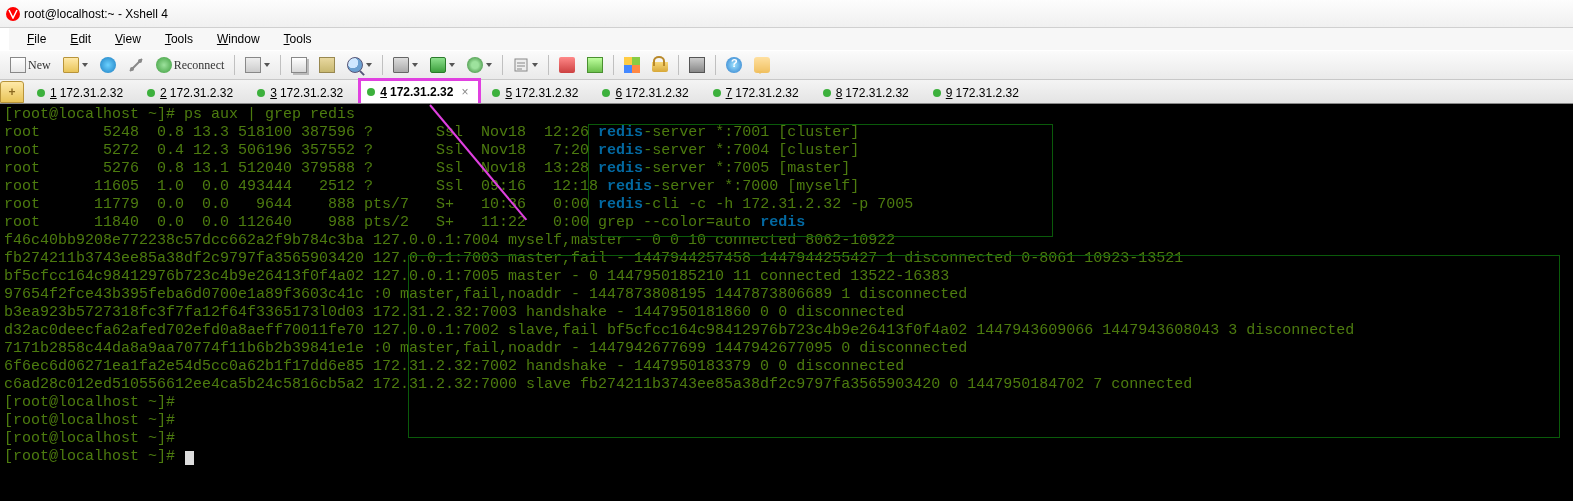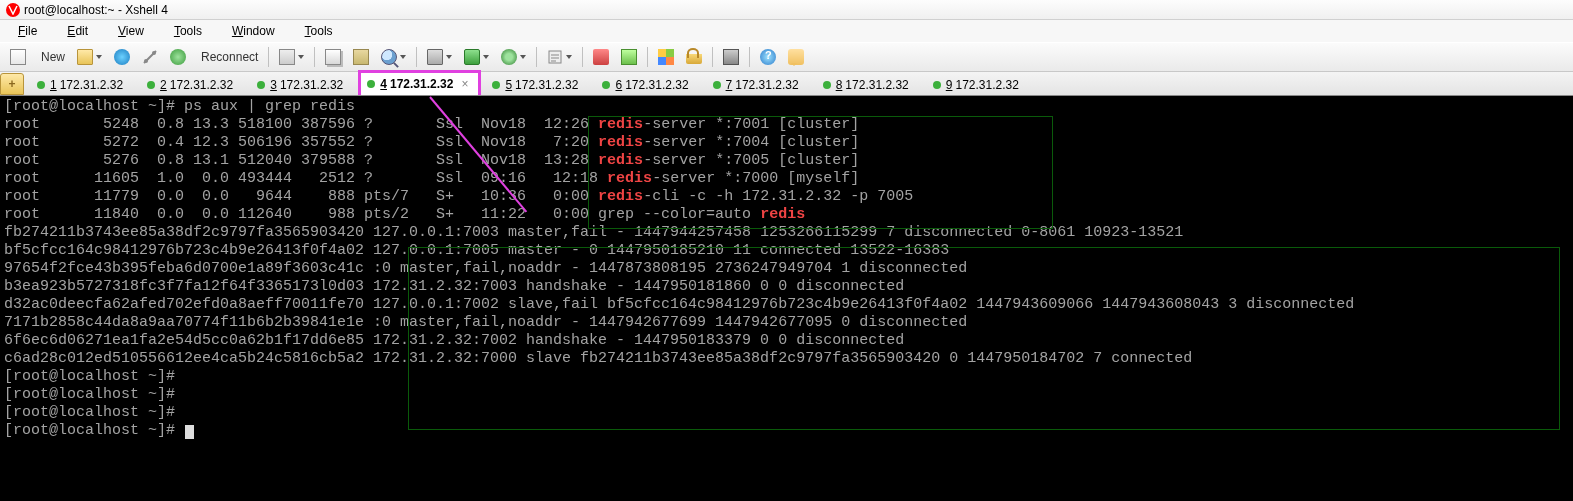--- a/index.html
+++ b/index.html
@@ -1,33 +1,33 @@
 <!DOCTYPE html>
 <html><head>
 <meta charset="utf-8">
 <style>
   * { margin:0; padding:0; box-sizing:border-box; }
   body { font-family: Tahoma, Arial, sans-serif; font-size:12px; background:#fff; overflow:hidden; width:1573px; }
   
   
-  .title-bar { height:20px; display:flex; align-items:center; padding-left:6px; background:linear-gradient(#fdfdfd,#f0f0f0); border-bottom:1px solid #d0d0d0;}
+  .title-bar { height:28px; display:flex; align-items:center; padding-left:6px; background:linear-gradient(#fdfdfd,#f0f0f0); border-bottom:1px solid #d0d0d0;}
   .app-icon { width:14px; height:14px; border-radius:50%; background:red; color:white; font-size:10px; display:flex; align-items:center; justify-content:center; margin-right:4px;}
   .title-text { color:#000; }
   
   
-  .menu-bar { height:22px; display:flex; align-items:center; padding-left:10px; gap:14px; background:#f7f7f7; }
+  .menu-bar { height:22px; display:flex; align-items:center; padding-left:10px; gap:8px; background:#f7f7f7;margin-left:9px; }
   .menu-item { padding:2px 8px; cursor:default; }
   .menu-item:first-letter { text-decoration:underline; }
   
   
   .toolbar { height:30px; display:flex; align-items:center; padding-left:4px; background:linear-gradient(#fbfbfb,#eaeaea); border-top:1px solid #fff; border-bottom:1px solid #c8c8c8;}
   .tb-btn { height:22px; display:flex; align-items:center; padding:0 4px; margin:0 1px; cursor:pointer; border:1px solid transparent; border-radius:2px;}
   .tb-sep { width:1px; height:20px; background:#c0c0c0; margin:0 4px; }
   .tb-ico { width:16px; height:16px; display:inline-block; }
-  .tb-lbl { margin-left:15px; color:#333; }
+  .tb-lbl { margin-left:2px; color:#333;font-family:Liberation Serif, serif; }
   .dd { width:0; height:0; border-left:3px solid transparent; border-right:3px solid transparent; border-top:4px solid #555; margin-left:3px;}
   
   
   .i-doc { background:linear-gradient(#fff,#e8e8e8); border:1px solid #888; }
   .i-folder { background:linear-gradient(#ffe9a8,#e8c458); border:1px solid #b8943a; border-radius:1px;}
   .i-link { background:radial-gradient(circle,#6bd1ff,#1b7cc0); border-radius:50%; }
   .i-recon { background:radial-gradient(circle,#9de29d,#3a9a3a); border-radius:50%; }
   .i-prop { background:linear-gradient(#eee,#ccc); border:1px solid #888;}
   .i-copy { background:linear-gradient(#fff,#d8d8d8); border:1px solid #888; box-shadow:2px 2px 0 #bbb;}
   .i-paste { background:linear-gradient(#e8d8a0,#c8b870); border:1px solid #988850;}
@@ -51,22 +51,22 @@
   .tab-add { width:24px; height:22px; background:linear-gradient(#ffe9a8,#e8c458); border:1px solid #b8943a; border-top-left-radius:3px; border-top-right-radius:3px; margin-right:4px; display:flex; align-items:center; justify-content:center; cursor:pointer;}
   .tab-add span{ color:#8a6820; font-weight:bold; }
   .tab { height:22px; display:flex; align-items:center; padding:0 12px 0 8px; border:1px solid transparent; border-bottom:none; cursor:pointer; margin-right:2px;}
   .tab .dot { width:8px; height:8px; border-radius:50%; background:#3cb03c; margin-right:5px;}
   .tab .num { text-decoration:underline; margin-right:3px;}
   .tab.active { background:#fff; border:3px solid #e040e0; border-bottom:none; font-weight:bold; padding:0 10px 0 6px; height:25px; position:relative; z-index:2;}
   .tab.active::after { content:"×"; margin-left:8px; color:#888; font-weight:normal;}
   
   
   .terminal { background:#000; color:#ddd; font-family:"Courier New",monospace; font-size:15px; line-height:18px; padding:2px 4px; height:405px; position:relative; overflow:hidden;}
-  .t-white { color:#a3a3a3; }
-  .t-red { color:#ef4444; font-weight:bold; }
+  .t-white { color:#4d7c0f; }
+  .t-red { color:#0369a1; font-weight:bold; }
   
   
   .annot-box { position:absolute; border:1px solid #0a5a0a; pointer-events:none;}
   .annot-line { position:absolute; width:220px; height:2px; background:#e040e0; transform-origin:left center; pointer-events:none;}
   
   .cursor-block { display:inline-block; width:9px; height:14px; background:#ddd; vertical-align:text-bottom; margin-left:1px;}
   
   .term-row { white-space:pre; }
 </style>
 </head>
@@ -228,27 +228,28 @@
         <span>172.31.2.32</span>
       </div>
     </div>
 </div>
 
 <div class="terminal">
   <div id="term-content">
       <div class="term-row"><span class="t-white">[root@localhost ~]# </span><span class="t-white">ps aux | grep redis</span></div>
       <div class="term-row"><span class="t-white">root       5248  0.8 13.3 518100 387596 ?       Ssl  Nov18  12:26 </span><span class="t-red">redis</span><span class="t-white">-server *:7001 [cluster]</span></div>
       <div class="term-row"><span class="t-white">root       5272  0.4 12.3 506196 357552 ?       Ssl  Nov18   7:20 </span><span class="t-red">redis</span><span class="t-white">-server *:7004 [cluster]</span></div>
-      <div class="term-row"><span class="t-white">root       5276  0.8 13.1 512040 379588 ?       Ssl  Nov18  13:28 </span><span class="t-red">redis</span><span class="t-white">-server *:7005 [cluster]</span></div>
+      <div class="term-row"><span class="t-white">root       5276  0.8 13.1 512040 379588 ?       Ssl  Nov18  13:28 </span><span class="t-red">redis</span><span class="t-white">-server *:7005 [master]</span></div>
       <div class="term-row"><span class="t-white">root      11605  1.0  0.0 493444   2512 ?       Ssl  09:16   12:18 </span><span class="t-red">redis</span><span class="t-white">-server *:7000 [myself]</span></div>
       <div class="term-row"><span class="t-white">root      11779  0.0  0.0   9644    888 pts/7   S+   10:36   0:00 </span><span class="t-red">redis</span><span class="t-white">-cli -c -h 172.31.2.32 -p 7005</span></div>
       <div class="term-row"><span class="t-white">root      11840  0.0  0.0 112640    988 pts/2   S+   11:22   0:00 grep --color=auto </span><span class="t-red">redis</span><span class="t-white"></span></div>
-      <div class="term-row"><span class="t-white">fb274211b3743ee85a38df2c9797fa3565903420 127.0.0.1:7003 master,fail - 1447944257458 1253266115299 7 disconnected 0-8061 10923-13521</span></div>
+      <div class="term-row"><span class="t-white">f46c40bb9208e772238c57dcc662a2f9b784c3ba 127.0.0.1:7004 myself,master - 0 0 10 connected 8062-10922</span></div>
+      <div class="term-row"><span class="t-white">fb274211b3743ee85a38df2c9797fa3565903420 127.0.0.1:7003 master,fail - 1447944257458 1447944255427 1 disconnected 0-8061 10923-13521</span></div>
       <div class="term-row"><span class="t-white">bf5cfcc164c98412976b723c4b9e26413f0f4a02 127.0.0.1:7005 master - 0 1447950185210 11 connected 13522-16383</span></div>
-      <div class="term-row"><span class="t-white">97654f2fce43b395feba6d0700e1a89f3603c41c :0 master,fail,noaddr - 1447873808195 2736247949704 1 disconnected</span></div>
+      <div class="term-row"><span class="t-white">97654f2fce43b395feba6d0700e1a89f3603c41c :0 master,fail,noaddr - 1447873808195 1447873806689 1 disconnected</span></div>
       <div class="term-row"><span class="t-white">b3ea923b5727318fc3f7fa12f64f3365173l0d03 172.31.2.32:7003 handshake - 1447950181860 0 0 disconnected</span></div>
       <div class="term-row"><span class="t-white">d32ac0deecfa62afed702efd0a8aeff70011fe70 127.0.0.1:7002 slave,fail bf5cfcc164c98412976b723c4b9e26413f0f4a02 1447943609066 1447943608043 3 disconnected</span></div>
       <div class="term-row"><span class="t-white">7171b2858c44da8a9aa70774f11b6b2b39841e1e :0 master,fail,noaddr - 1447942677699 1447942677095 0 disconnected</span></div>
       <div class="term-row"><span class="t-white">6f6ec6d06271ea1fa2e54d5cc0a62b1f17dd6e85 172.31.2.32:7002 handshake - 1447950183379 0 0 disconnected</span></div>
       <div class="term-row"><span class="t-white">c6ad28c012ed510556612ee4ca5b24c5816cb5a2 172.31.2.32:7000 slave fb274211b3743ee85a38df2c9797fa3565903420 0 1447950184702 7 connected</span></div>
       <div class="term-row"><span class="t-white">[root@localhost ~]#</span></div>
       <div class="term-row"><span class="t-white">[root@localhost ~]#</span></div>
       <div class="term-row"><span class="t-white">[root@localhost ~]#</span></div>
       <div class="term-row"><span class="t-white">[root@localhost ~]# </span><span class="cursor-block"></span></div>
     </div>

